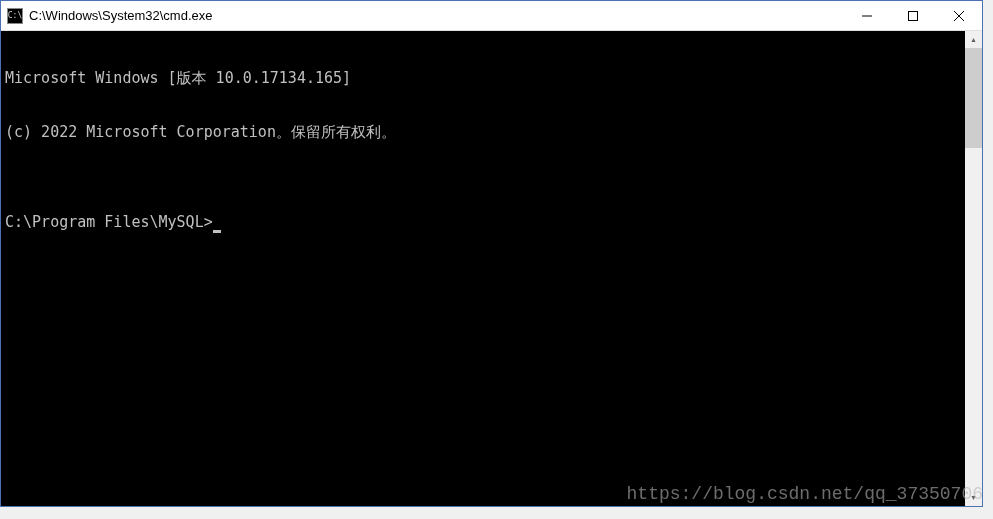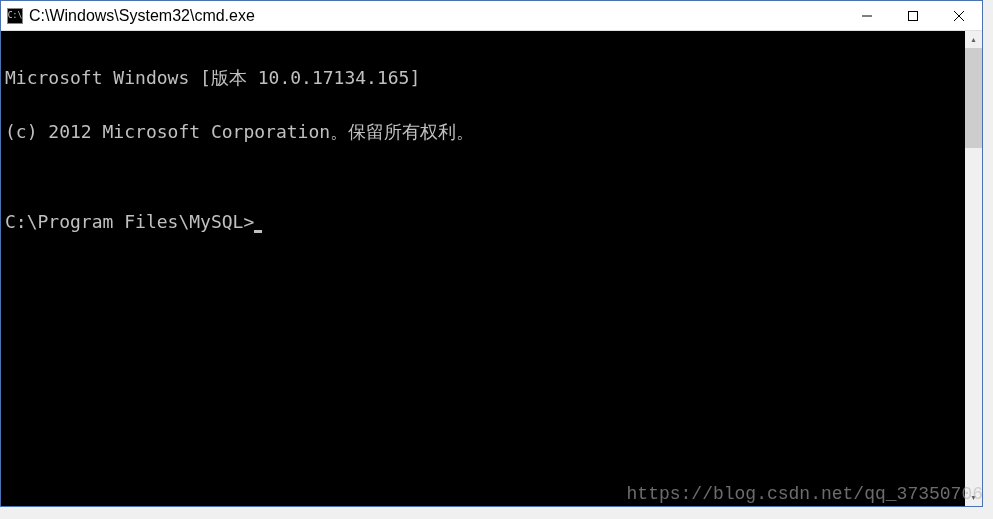--- a/index.html
+++ b/index.html
@@ -41,21 +41,21 @@
       margin-right: 6px;
       display: flex;
       align-items: center;
       justify-content: center;
       font-size: 8px;
       color: #ccc;
       font-family: monospace;
       border: 1px solid #888;
     }
     .title-text {
-      font-size: 16px;
+      font-size: 13px;
       color: #000;
       flex: 1;
     }
     .window-controls {
       display: flex;
       height: 100%;
     }
     .win-btn {
       width: 46px;
       height: 100%;
@@ -72,21 +72,21 @@
       flex: 1;
       display: flex;
       background: #000000;
       position: relative;
     }
     .console-content {
       flex: 1;
       background: #000000;
       color: #c0c0c0;
       font-family: "NSimSun", "SimSun", "Consolas", monospace;
-      font-size: 18px;
+      font-size: 15px;
       line-height: 18px;
       padding: 2px 4px;
       white-space: pre;
       overflow: hidden;
     }
     .console-line {
       display: block;
     }
     .prompt-line {
       display: flex;
@@ -160,21 +160,21 @@
         <svg viewBox="0 0 10 10">
             <line x1="0" y1="0" x2="10" y2="10" stroke="#000" stroke-width="1"></line>
             <line x1="10" y1="0" x2="0" y2="10" stroke="#000" stroke-width="1"></line>
           </svg>
       </div>
     </div>
   </div>
   <div class="console-area">
     <div class="console-content">
       <span class="console-line">Microsoft Windows [版本 10.0.17134.165]</span>
-      <span class="console-line">(c) 2012 Microsoft Corporation。保留所有权利。</span>
+      <span class="console-line">(c) 2022 Microsoft Corporation。保留所有权利。</span>
       <span class="console-line"></span>
       <span class="prompt-line"><span>C:\Program Files\MySQL&gt;</span><span class="cursor"></span></span>
     </div>
     <div class="scrollbar">
       <div class="scrollbar-btn top">▴</div>
       <div class="scrollbar-thumb"></div>
       <div class="scrollbar-btn bottom">▾</div>
     </div>
   </div>
 </div>

